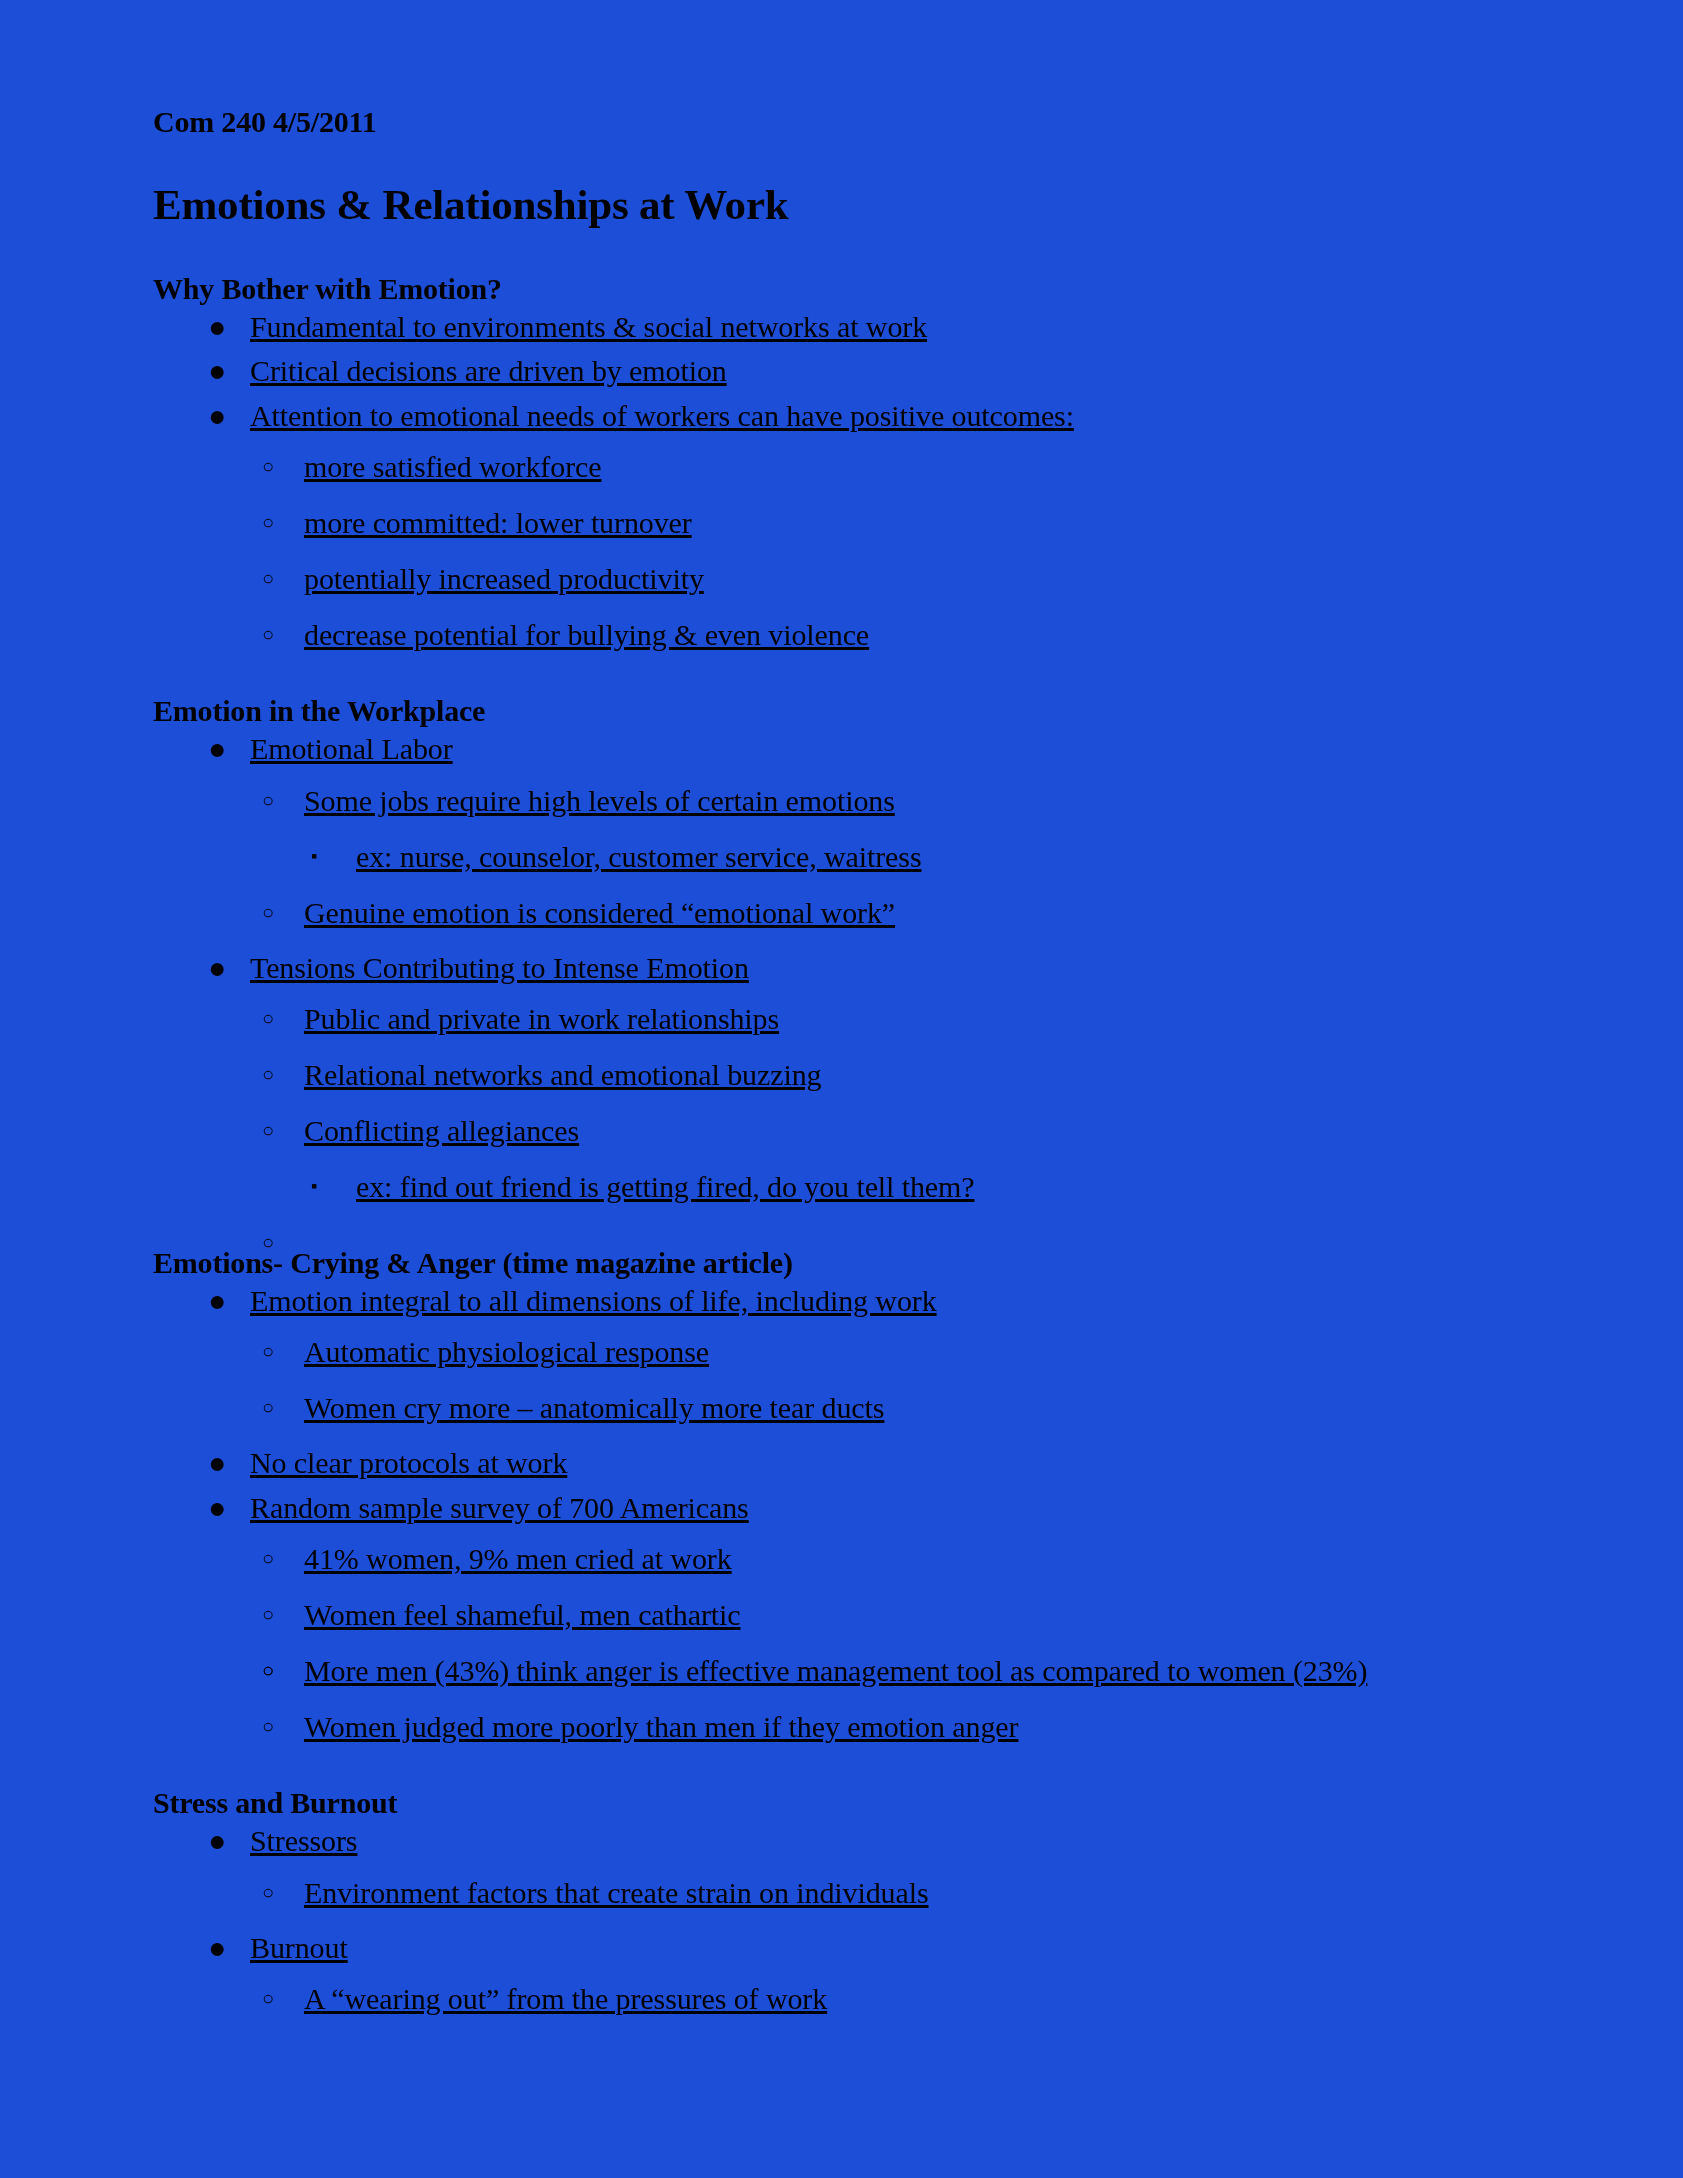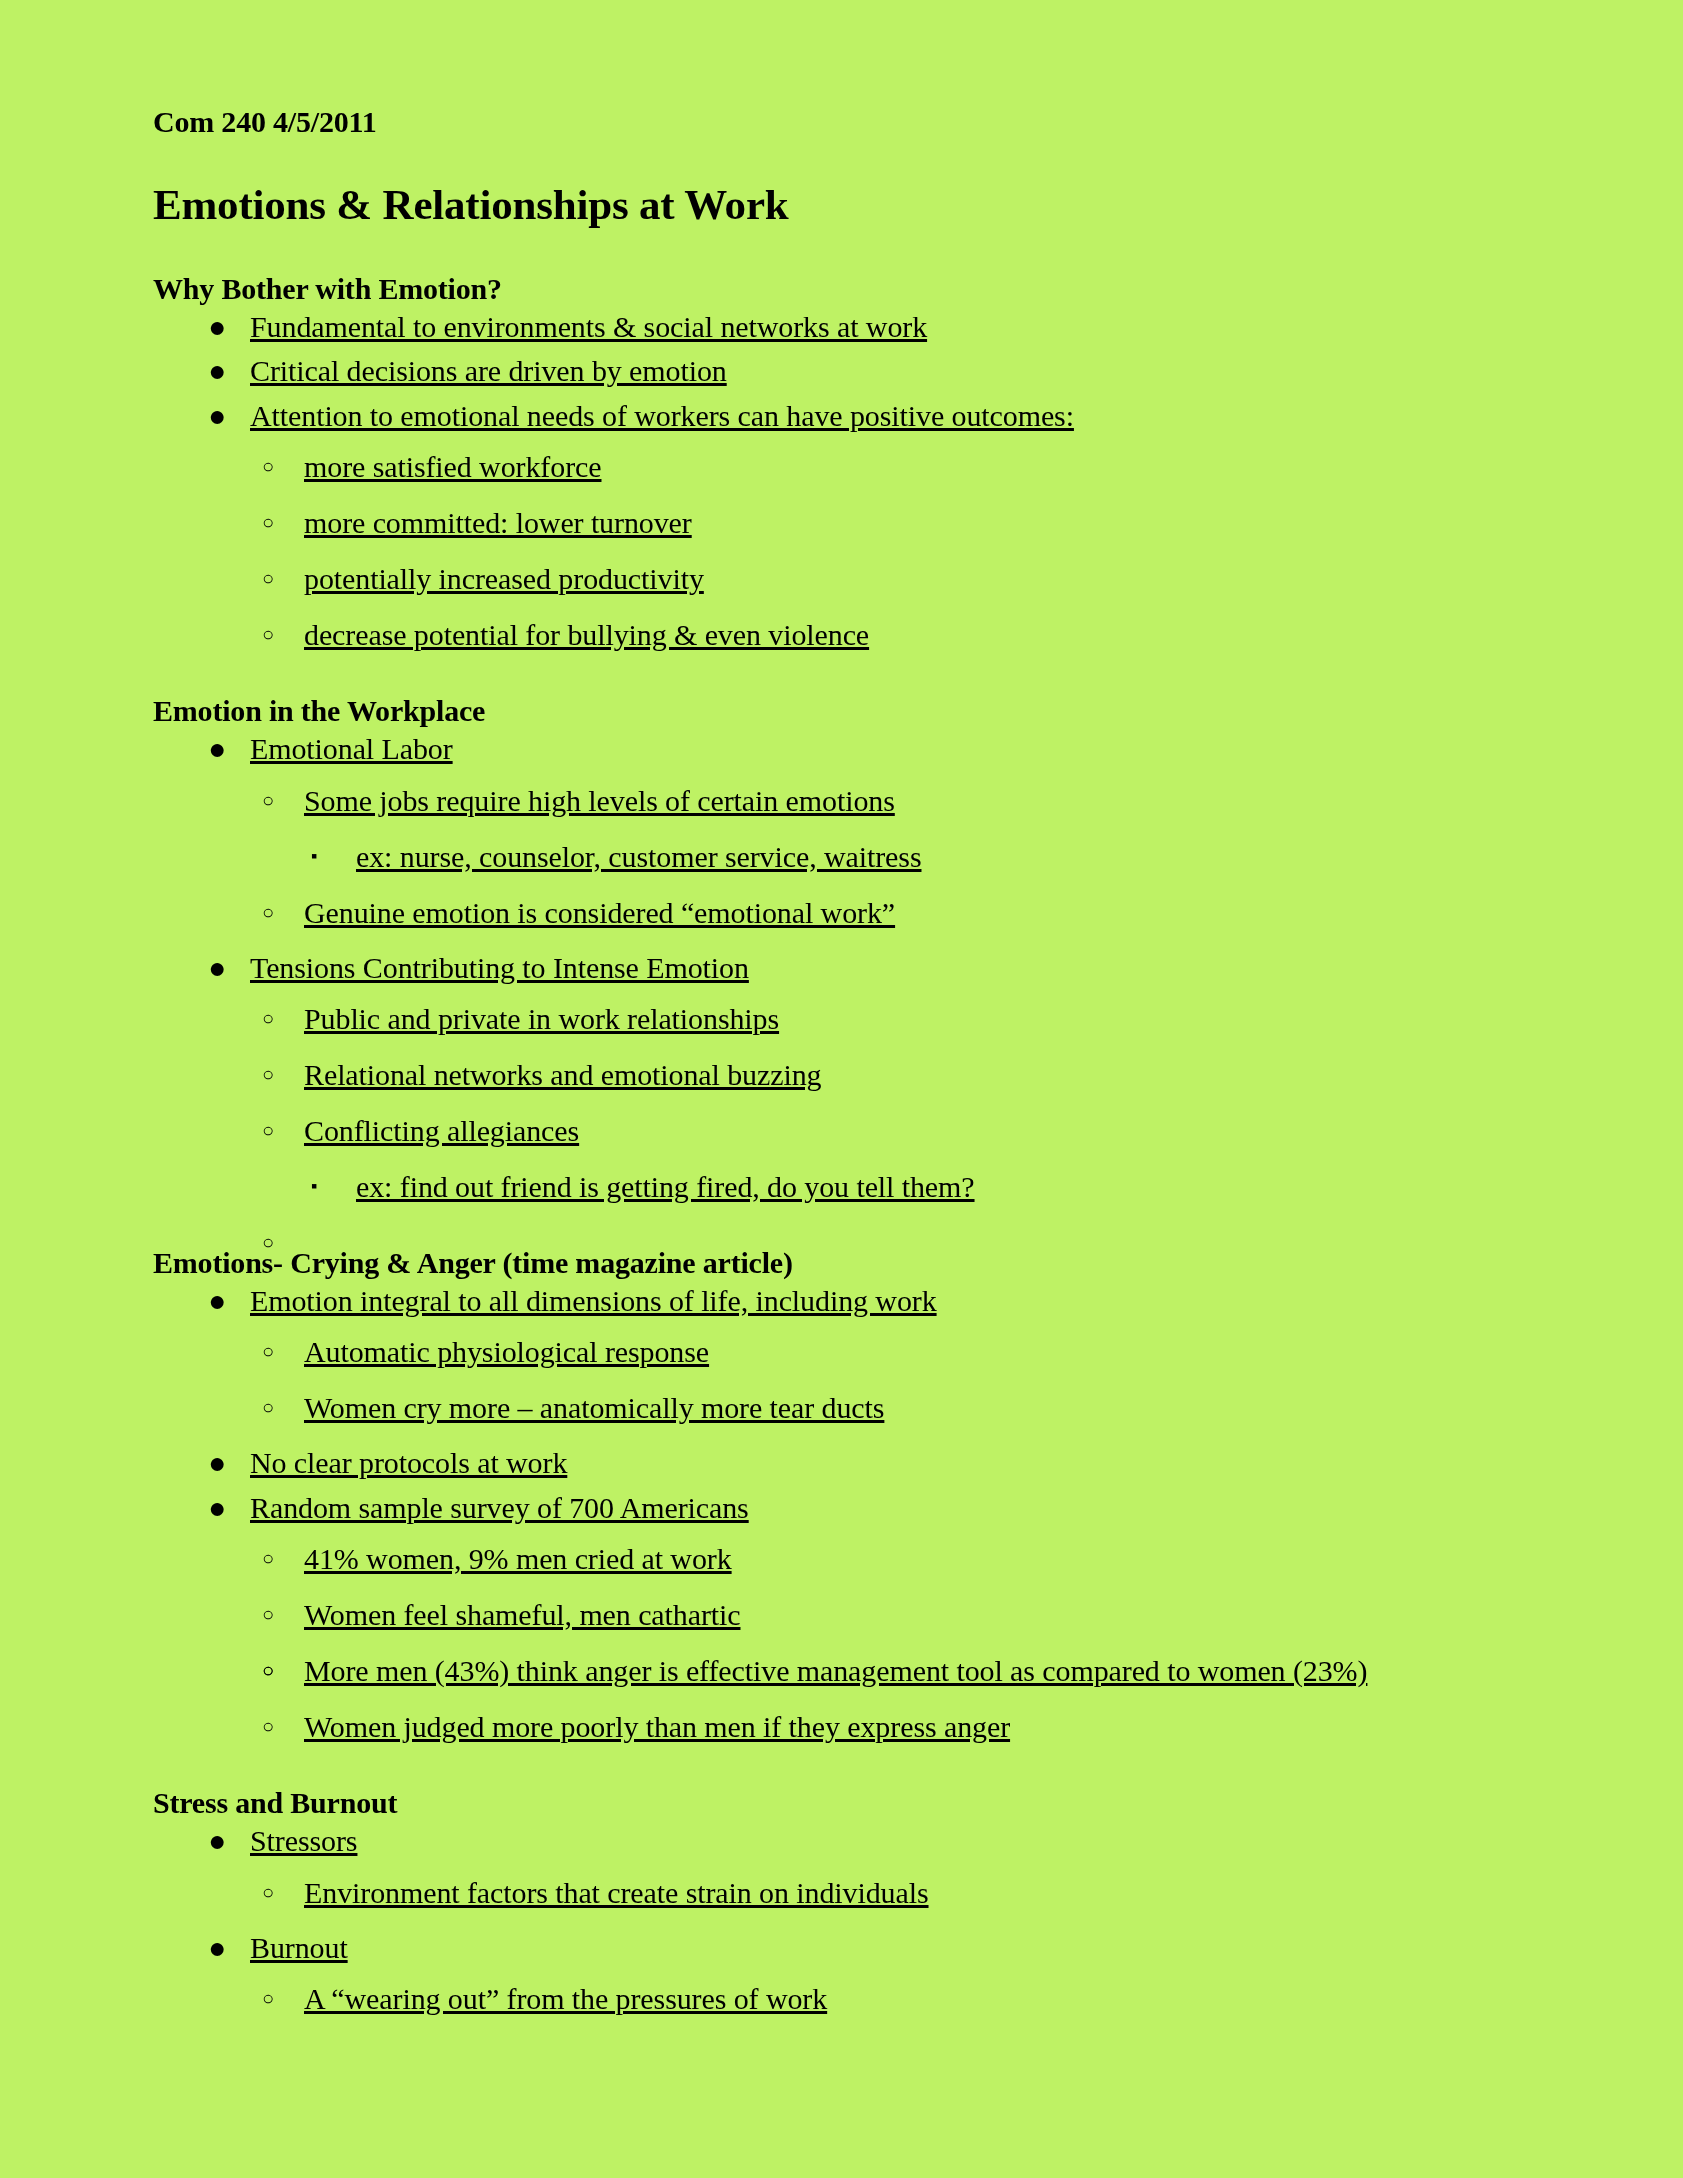--- a/index.html
+++ b/index.html
@@ -9,21 +9,21 @@
     background: #ffffff;
   }
   body {
     font-family: "Liberation Serif", "DejaVu Serif", serif;
     color: #000000;
   }
   .page {
     position: relative;
     width: 1683px;
     height: 2178px;
-    background: #bef264;
+    background: #1d4ed8;
     box-sizing: border-box;
     padding: 107px 149px 0 153px;
     overflow: hidden;
   }
   .doc {
     font-size: 30px;
     line-height: 1.0;
   }
   
   .course-line {
@@ -234,21 +234,21 @@
             </li>
             <li class="item l2">
               <span class="bullet">○</span>
             </li>
             <li class="item l2">
               <span class="bullet">○</span>
               <span class="btext">More men (43%) think anger is effective management tool as compared to women (23%)</span>
             </li>
             <li class="item l2">
               <span class="bullet">○</span>
-              <span class="btext">Women judged more poorly than men if they express anger</span>
+              <span class="btext">Women judged more poorly than men if they emotion anger</span>
             </li>
           </ul>
         </div>
         <div class="section">
           <div class="section-heading">Stress and Burnout</div>
           <ul class="lvl">
             <li class="item l1">
               <span class="bullet">●</span>
               <span class="btext">Stressors</span>
             </li>

